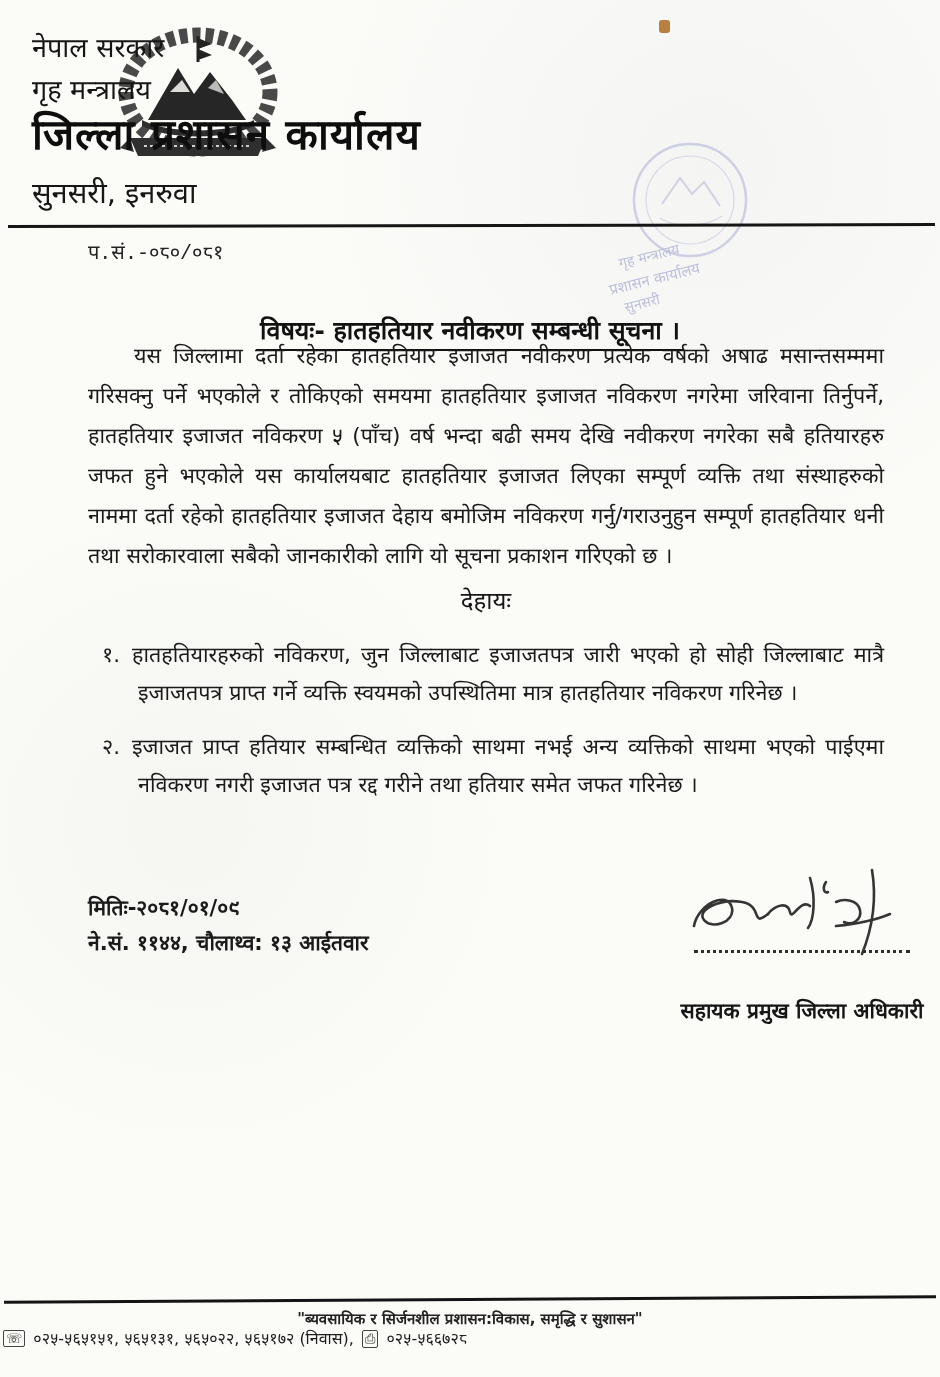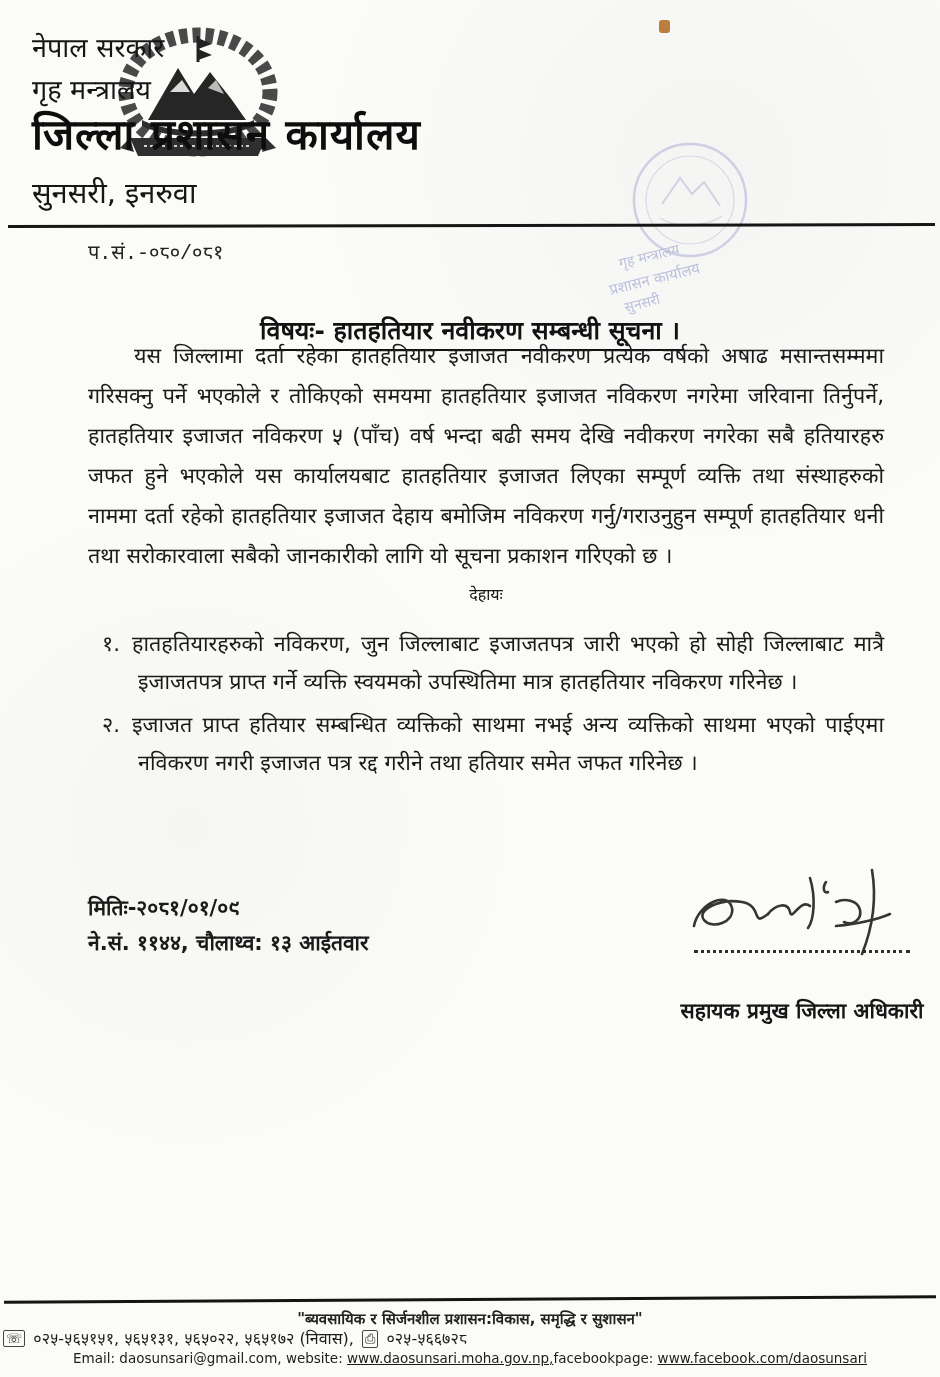--- a/index.html
+++ b/index.html
@@ -35,23 +35,23 @@
   .rule-bottom{position:absolute;left:4px;right:4px;top:1298px;height:3px;background:#141414;transform:rotate(-0.35deg);}
   
   .refno{position:absolute;left:88px;top:238px;font-size:20px;color:#222;font-family:Liberation Mono, monospace;}
   .subject-wrap{position:absolute;left:0;right:0;top:264px;text-align:center;margin-top:48px;}
   .subject{font-size:25px;font-weight:700;color:#121212;border-bottom:2px solid #121212;padding:0 4px 4px 4px;}
   .bodytext{
     position:absolute;left:88px;top:336px;width:796px;
     font-size:21.5px;line-height:40px;text-align:justify;color:#1a1a1a;
     text-indent:46px;margin:0;
   }
-  .list-head{position:absolute;left:88px;top:583px;width:796px;text-align:center;font-size:16px;color:#151515;}
+  .list-head{position:absolute;left:88px;top:583px;width:796px;text-align:center;font-size:24px;color:#151515;}
   .list{position:absolute;left:102px;top:620px;width:782px;font-size:21.5px;line-height:38px;color:#1a1a1a;}
-  .item{padding-left:36px;text-indent:-36px;text-align:justify;margin:5px 0 2px 0;}
+  .item{padding-left:36px;text-indent:-36px;text-align:justify;margin:16px 0 2px 0;}
   .item .num{display:inline-block;width:30px;text-indent:0;}
   
   .dateline{position:absolute;left:88px;top:893px;font-size:21px;font-weight:600;color:#1a1a1a;}
   .calline{position:absolute;left:88px;top:928px;font-size:21px;font-weight:600;color:#1a1a1a;}
   .sig-svg{position:absolute;left:676px;top:868px;width:240px;height:92px;}
   .sig-dots{position:absolute;left:694px;top:950px;width:216px;border-bottom:3px dotted #2d2d2d;height:0;}
   .sig-name{position:absolute;left:672px;top:962px;width:260px;text-align:center;font-size:21px;font-weight:600;color:#161616;}
   .sig-title{position:absolute;left:652px;top:996px;width:300px;text-align:center;font-size:21px;font-weight:600;color:#161616;}
   
   .f-motto{position:absolute;left:0;right:0;top:1308px;text-align:center;font-size:15px;font-weight:700;color:#222;}
@@ -134,21 +134,14 @@
   <div class="sig-title">सहायक प्रमुख जिल्ला अधिकारी</div>
 
   <div class="rule-bottom"></div>
   <div class="f-motto">"ब्यवसायिक र सिर्जनशील प्रशासन:विकास, समृद्धि र सुशासन"</div>
   <div class="f-phone">
     <span class="icn">☏</span>
     <span>०२५-५६५१५१, ५६५१३१, ५६५०२२, ५६५१७२ (निवास),</span>
     <span class="icn">⎙</span>
     <span>०२५-५६६७२८</span>
   </div>
-  <div class="f-email">
-    <span>Email:</span>
-    <span>daosunsari@gmail.com,</span>
-    <span>website:</span>
-    <span class="lnk">www.daosunsari.moha.gov.np,</span><span>facebookpage:</span>
-    <span class="lnk">www.facebook.com/daosunsari</span>
-  </div>
 
 </div>
 
 </body></html>

